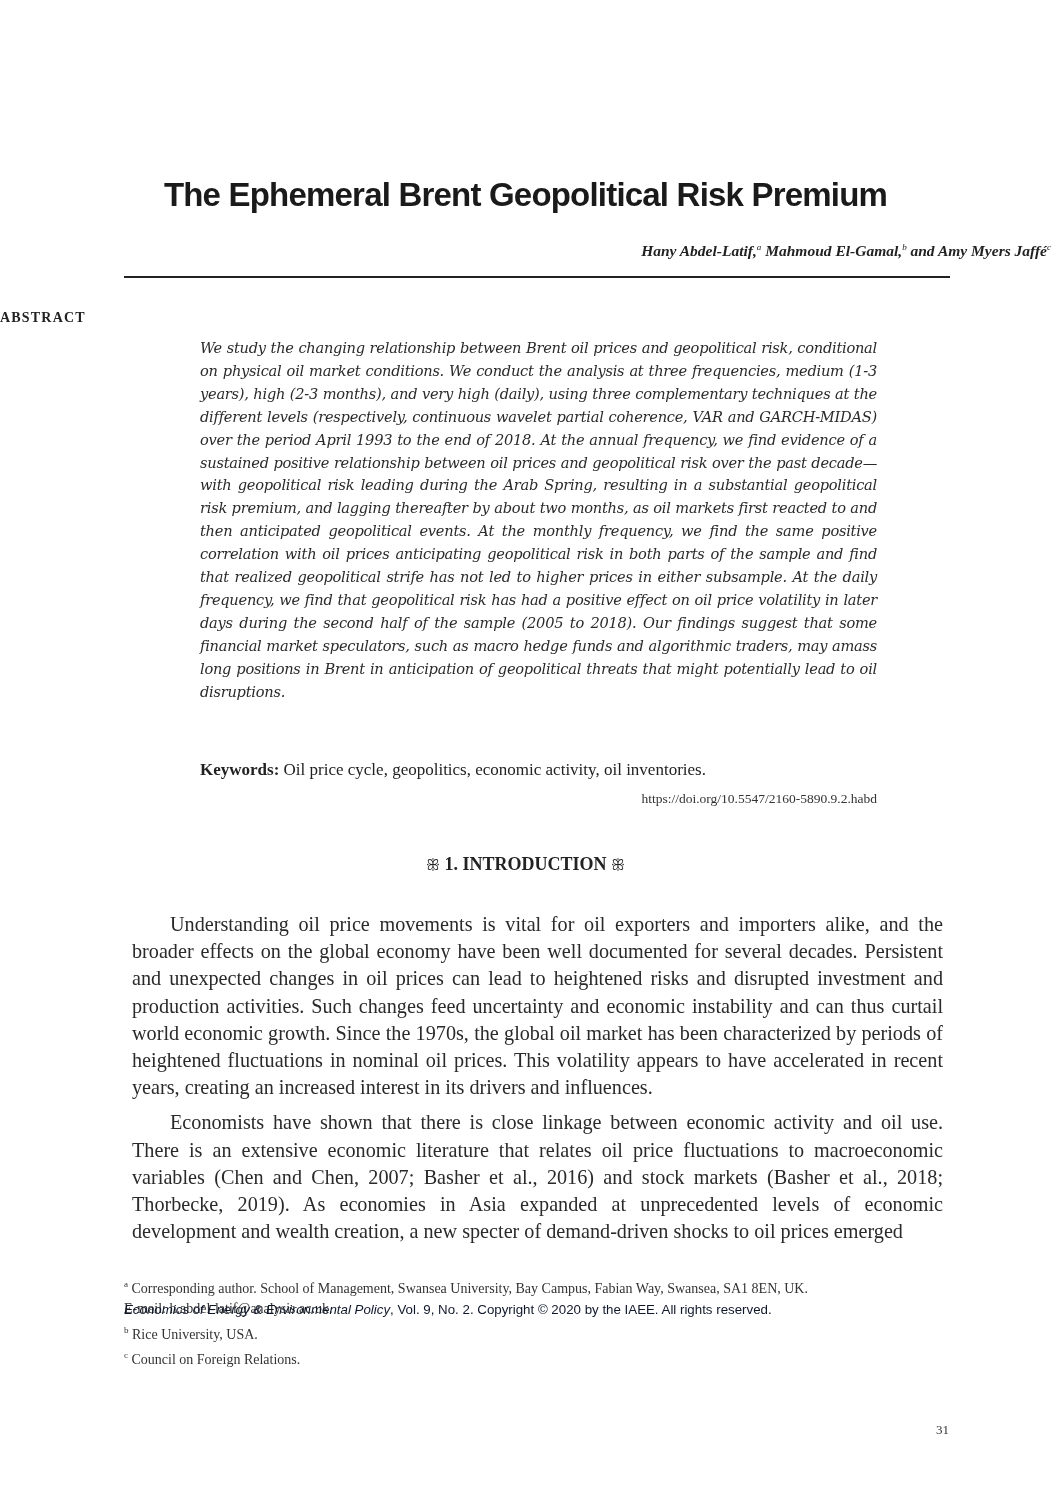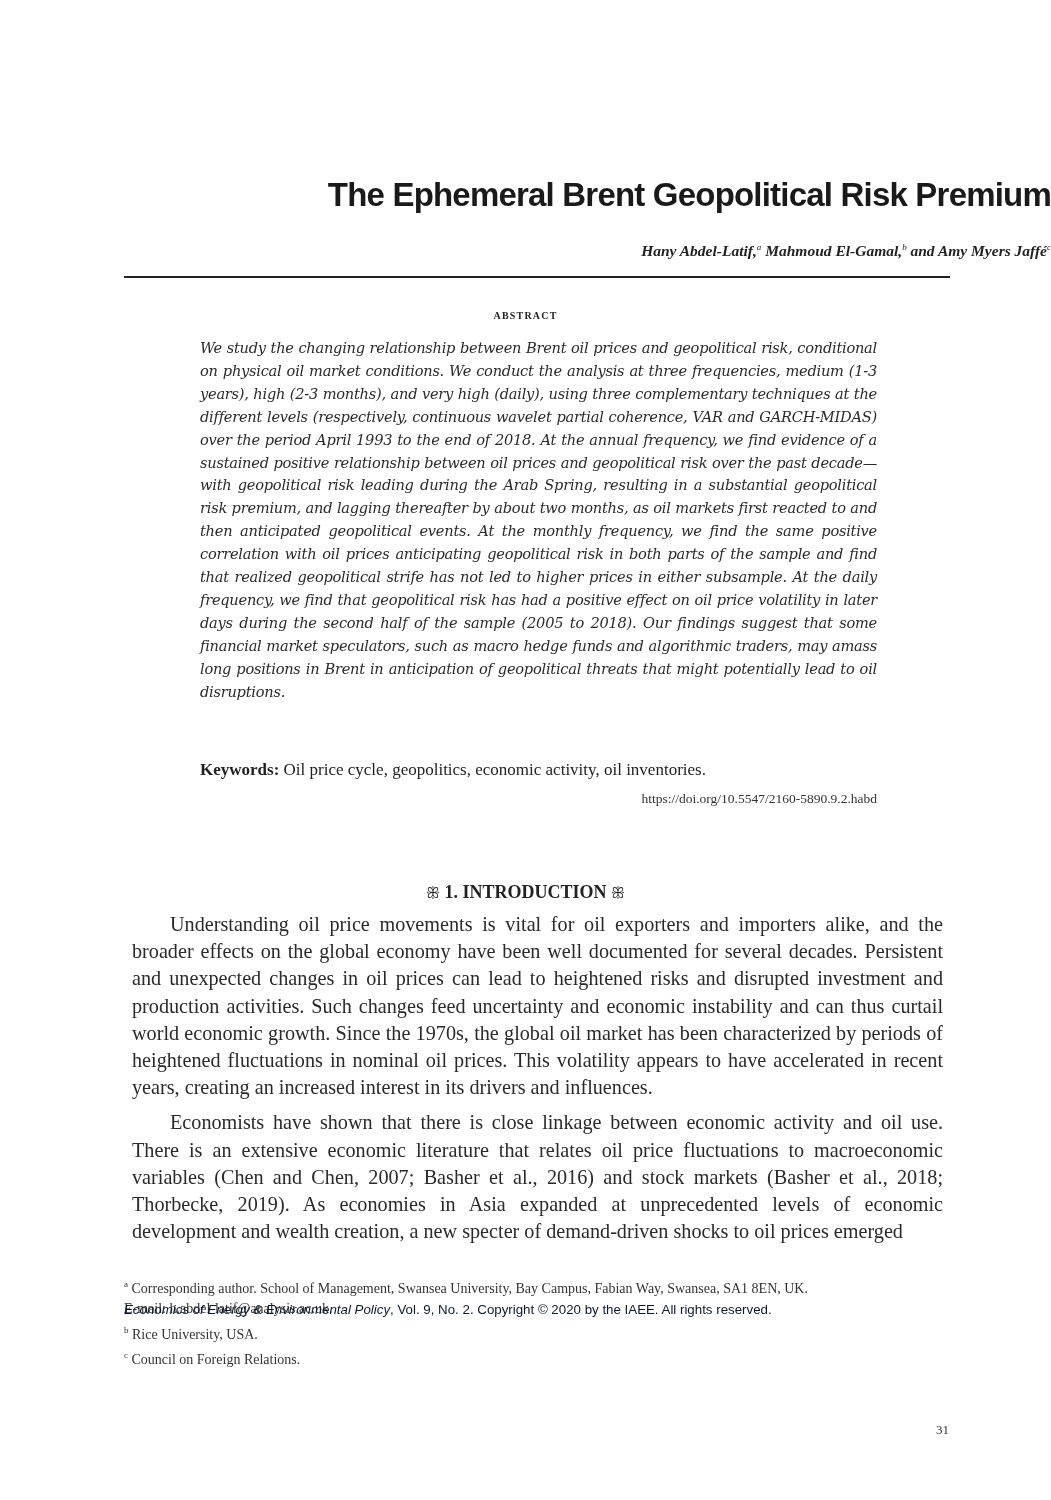--- a/index.html
+++ b/index.html
@@ -3,58 +3,58 @@
   <meta charset="utf-8">
   <style>
     html, body { margin: 0; padding: 0; background: #ffffff; }
     body {
       width: 1051px; height: 1500px; position: relative; overflow: hidden;
       color: #1e1e1e;
       font-family: "Liberation Serif", "DejaVu Serif", serif;
     }
     .page-title {
       position: absolute; left: 0; width: 1051px; top: 154px;
-      text-align: right;
+      text-align: center;
       font-family: "Liberation Sans", "DejaVu Sans", sans-serif;
       font-size: 33px; font-weight: bold; letter-spacing: -0.8px;
       color: #1a1a1a;
     }
     .authors {
       position: absolute; left: 0; width: 1051px; top: 242px;
       text-align: right; font-style: italic; font-weight: bold;
       font-size: 15.5px; color: #222;
     }
     .authors sup { font-size: 9px; font-weight: normal; }
     .rule {
       position: absolute; left: 124px; width: 826px; top: 276px;
       border-top: 2px solid #222;
     }
     .abstract-heading {
       position: absolute; left: 0; width: 1051px; top: 310px;
-      text-align: center; font-size: 10px; font-weight: bold;
+      font-size: 14px; font-weight: bold;
       letter-spacing: 1.2px; color: #222;
     }
     .abstract-body {
       position: absolute; left: 200px; width: 677px; top: 337px;
       font-style: italic; font-size: 16.6px; line-height: 22.9px;
       text-align: justify; color: #2a2a2a;
       font-family: "DejaVu Serif", serif; font-size: 14.6px; letter-spacing: -0.25px;
     }
     .keywords {
       position: absolute; left: 200px; width: 700px; top: 760px;
       font-size: 17px; color: #222;
     }
     .keywords b { font-weight: bold; }
     .doi {
       position: absolute; right: 174px; top: 791px;
       font-size: 13.5px; color: #333;
     }
     .section-heading {
       position: absolute; left: 0; width: 1051px; top: 854px;
-      text-align: center; font-size: 18px; font-weight: bold; color: #222; margin-top: 28px;
+      text-align: center; font-size: 18px; font-weight: bold; color: #222;
     }
     .section-heading .orn { font-size: 15px; font-weight: normal; }
     .body-text {
       position: absolute; left: 124px; width: 827px; top: 903px;
       font-size: 20.2px; line-height: 27.2px; text-align: justify; color: #2a2a2a;
     }
     .body-text p { margin: 8px; text-indent: 38px; }
     .footnotes {
       position: absolute; left: 124px; width: 830px; top: 1274px;
       font-size: 14px; line-height: 20.5px; color: #333;

